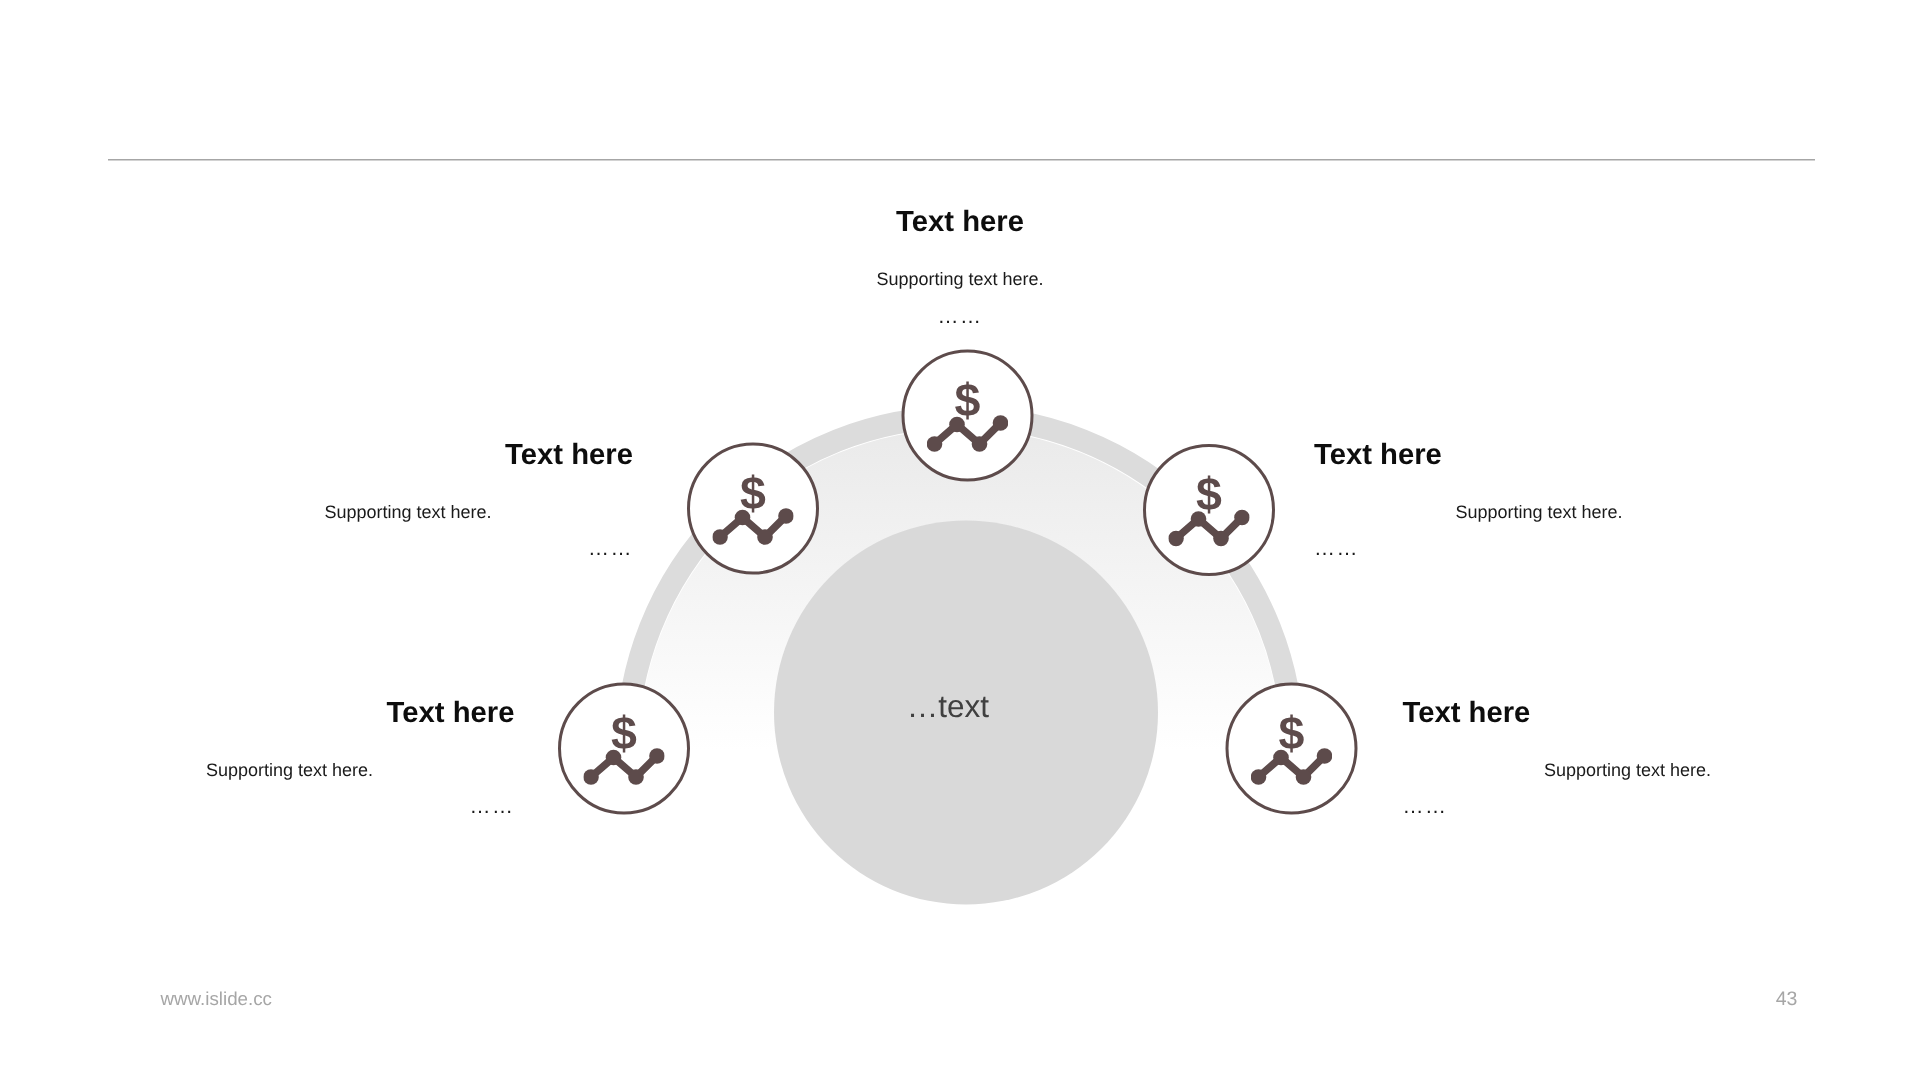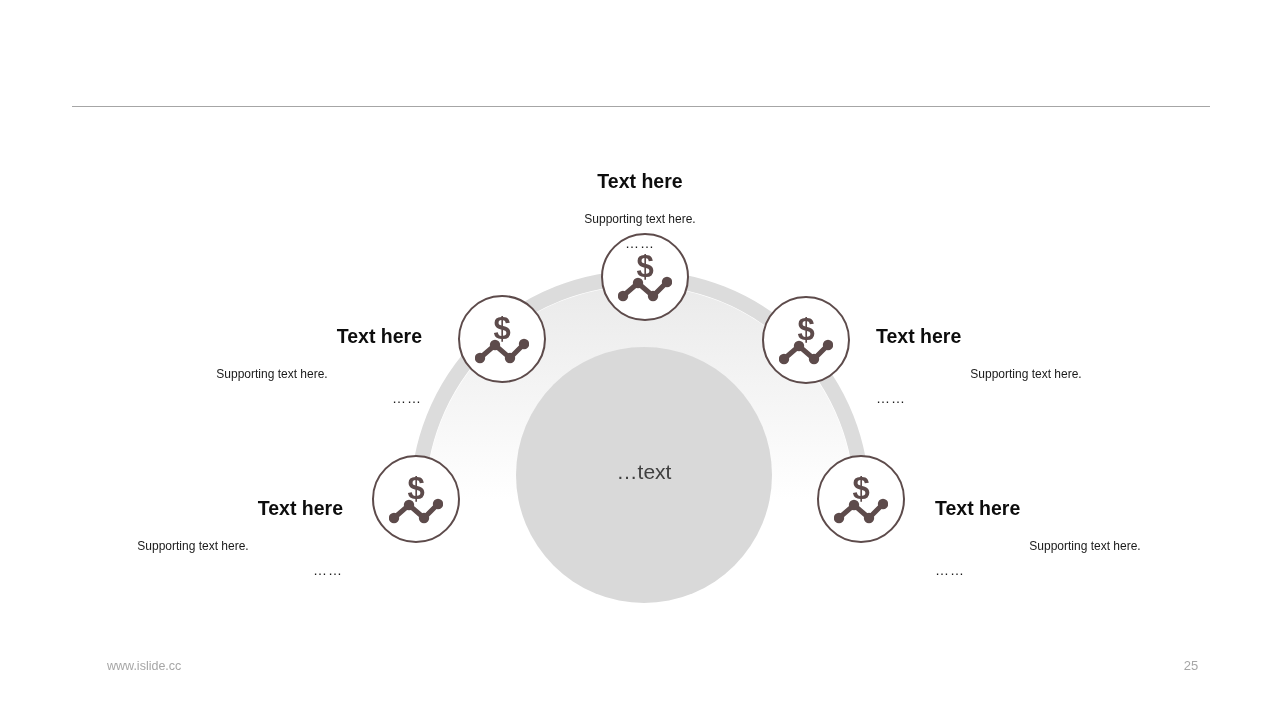--- a/index.html
+++ b/index.html
@@ -27,36 +27,36 @@
   .divider{
     position:absolute;left:72px;top:106px;width:1138px;height:1px;
     background:var(--divider);
   }
   svg.diagram{position:absolute;left:0;top:0;width:1280px;height:720px;}
   .arc-ring{fill:none;stroke:var(--ring);stroke-width:15;}
   .arc-gradient-stop-top{stop-color:var(--gradient-top);}
   .arc-gradient-stop-bottom{stop-color:var(--gradient-bottom);}
   .center-circle{fill:var(--center-circle);}
   .center-label{
-    position:absolute;left:544px;top:460px;width:200px;
+    position:absolute;left:532px;top:460px;width:200px;
     text-align:center;font-size:21px;color:var(--center-text);
   }
   .node{
     position:absolute;width:88px;height:88px;border-radius:50%;
     background:#ffffff;border:2.5px solid var(--accent);
     display:flex;align-items:center;justify-content:center;
   }
   .node .dollar{
     fill:var(--accent);
     font-family:"Liberation Sans", sans-serif;
     font-size:31px;font-weight:700;text-anchor:middle;
   }
   .node .zig{fill:none;stroke:var(--accent);stroke-width:5;}
   .node .dot{fill:var(--accent);}
-  .tblock{position:absolute;width:300px;margin-top:33px;}
+  .tblock{position:absolute;width:300px;}
   .tblock h3{
     margin:0 0 19px 0;font-size:19.5px;line-height:1.18;
     font-weight:700;color:var(--title-text);
   }
   .tblock .support{
     margin:0 0 8px 0;font-size:12px;line-height:1.25;color:var(--body-text);text-align:center;
   }
   .tblock .dots{margin:0;font-size:14px;line-height:1.25;color:var(--body-text);letter-spacing:1px;}
   .tblock.align-center{text-align:center;width:400px;}
   .tblock.align-right{text-align:right;}
@@ -171,15 +171,15 @@
     <p class="dots">……</p>
   </div>
 
   <div class="tblock align-left" style="left:935px;top:464px">
     <h3>Text here</h3>
     <p class="support">Supporting text here.</p>
     <p class="dots">……</p>
   </div>
 
   <a class="footer-site" href="#">www.islide.cc</a>
-  <div class="footer-page">25</div>
+  <div class="footer-page">43</div>
 
 </div>
 
 </body></html>

